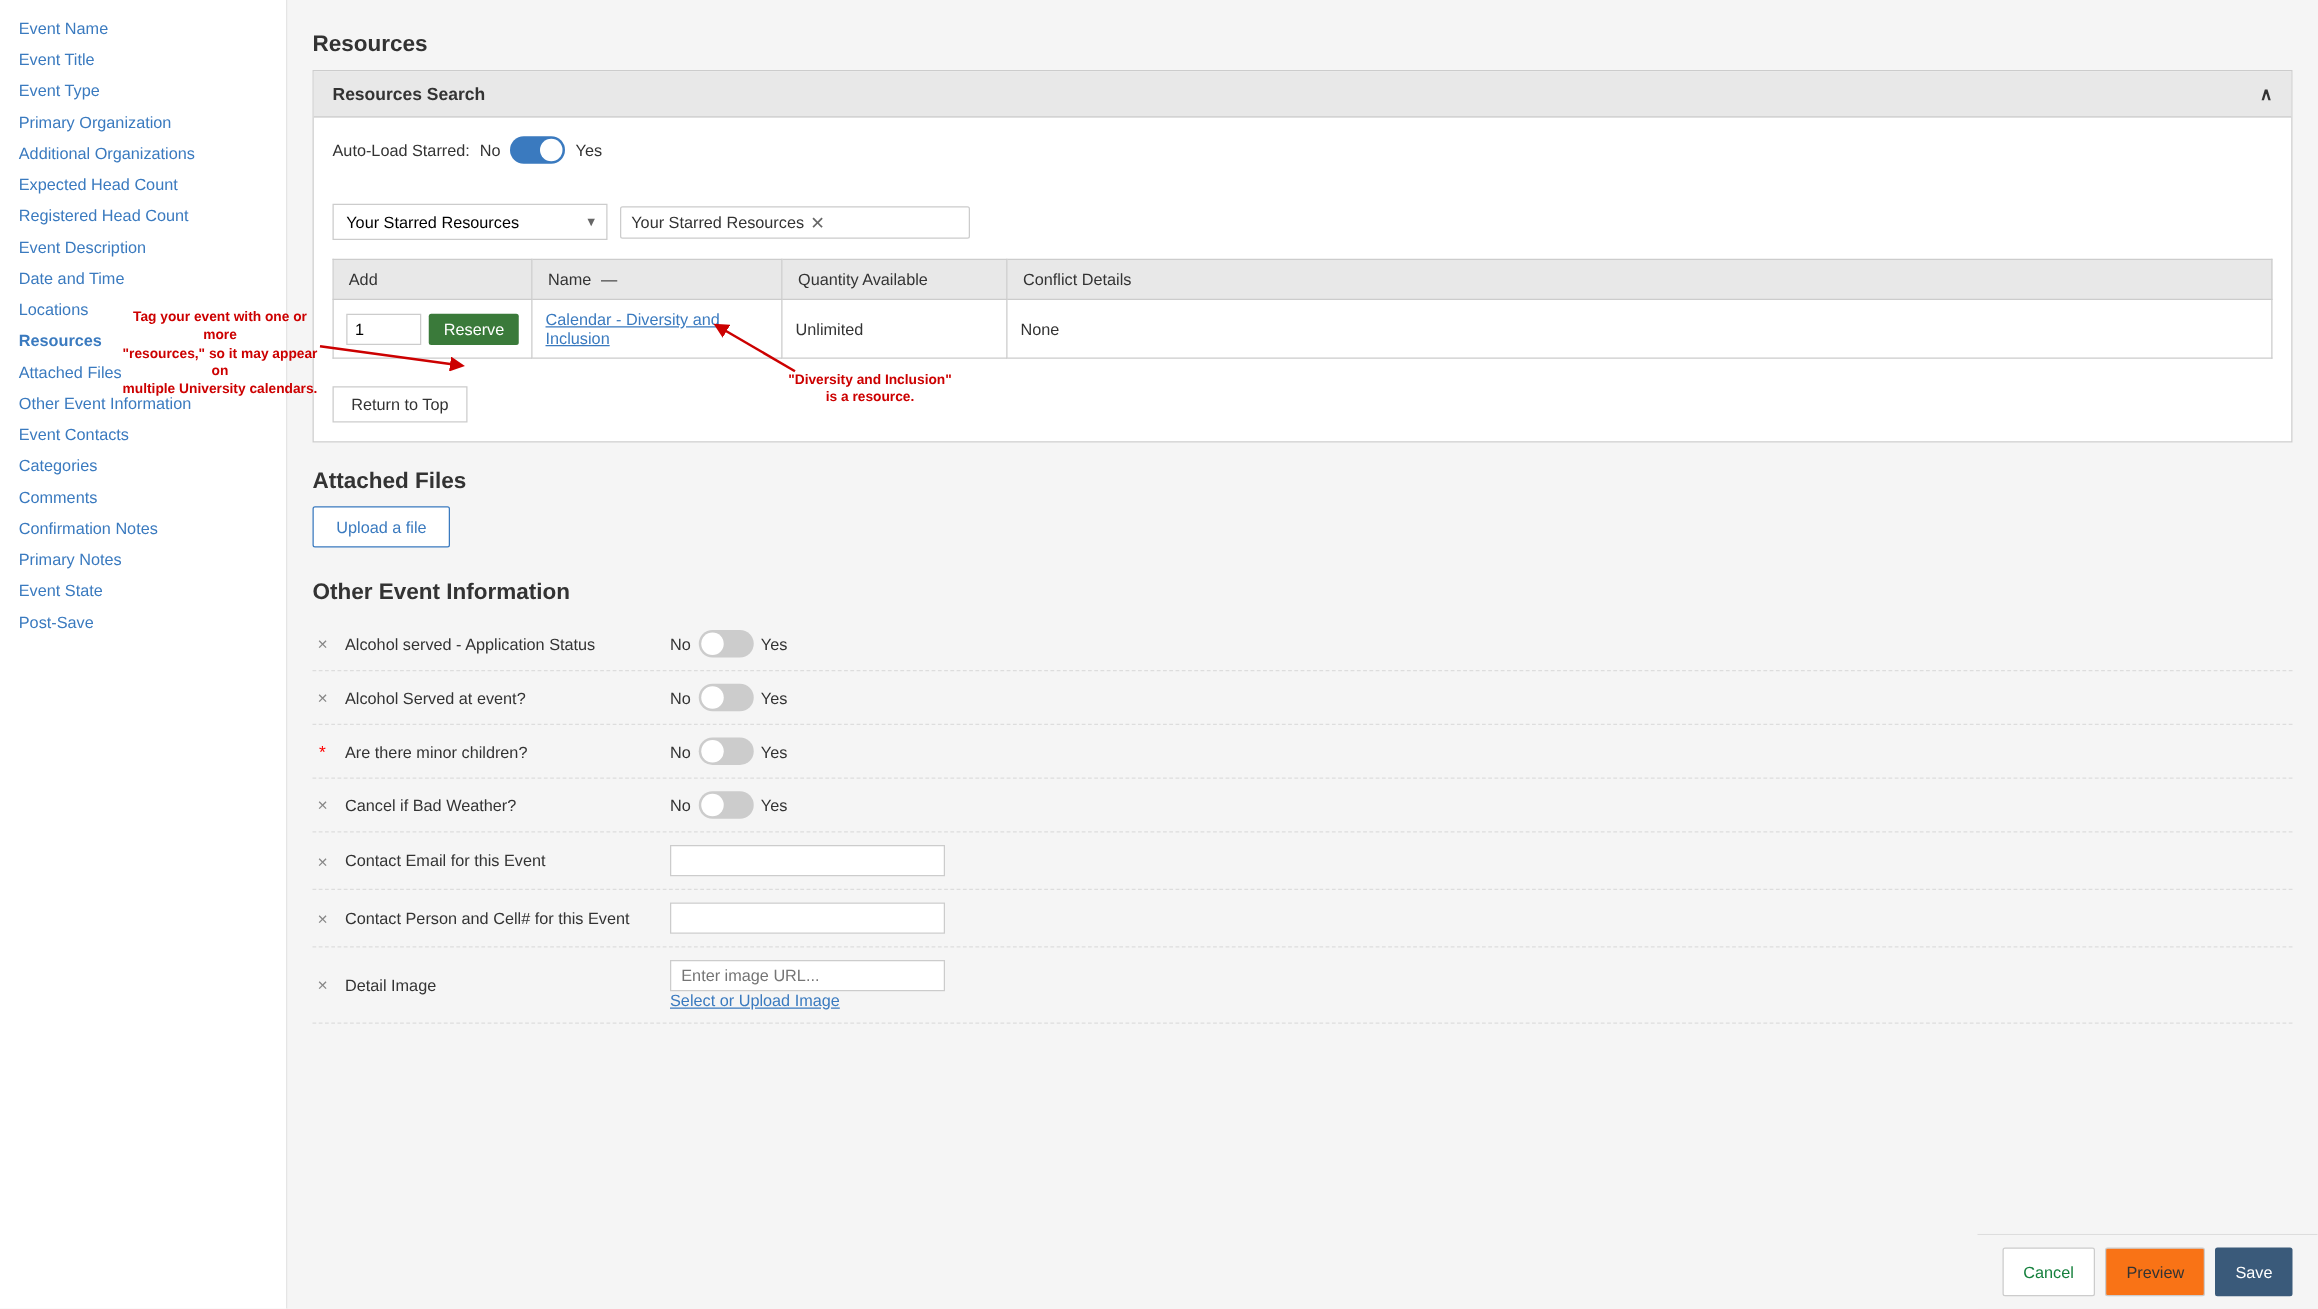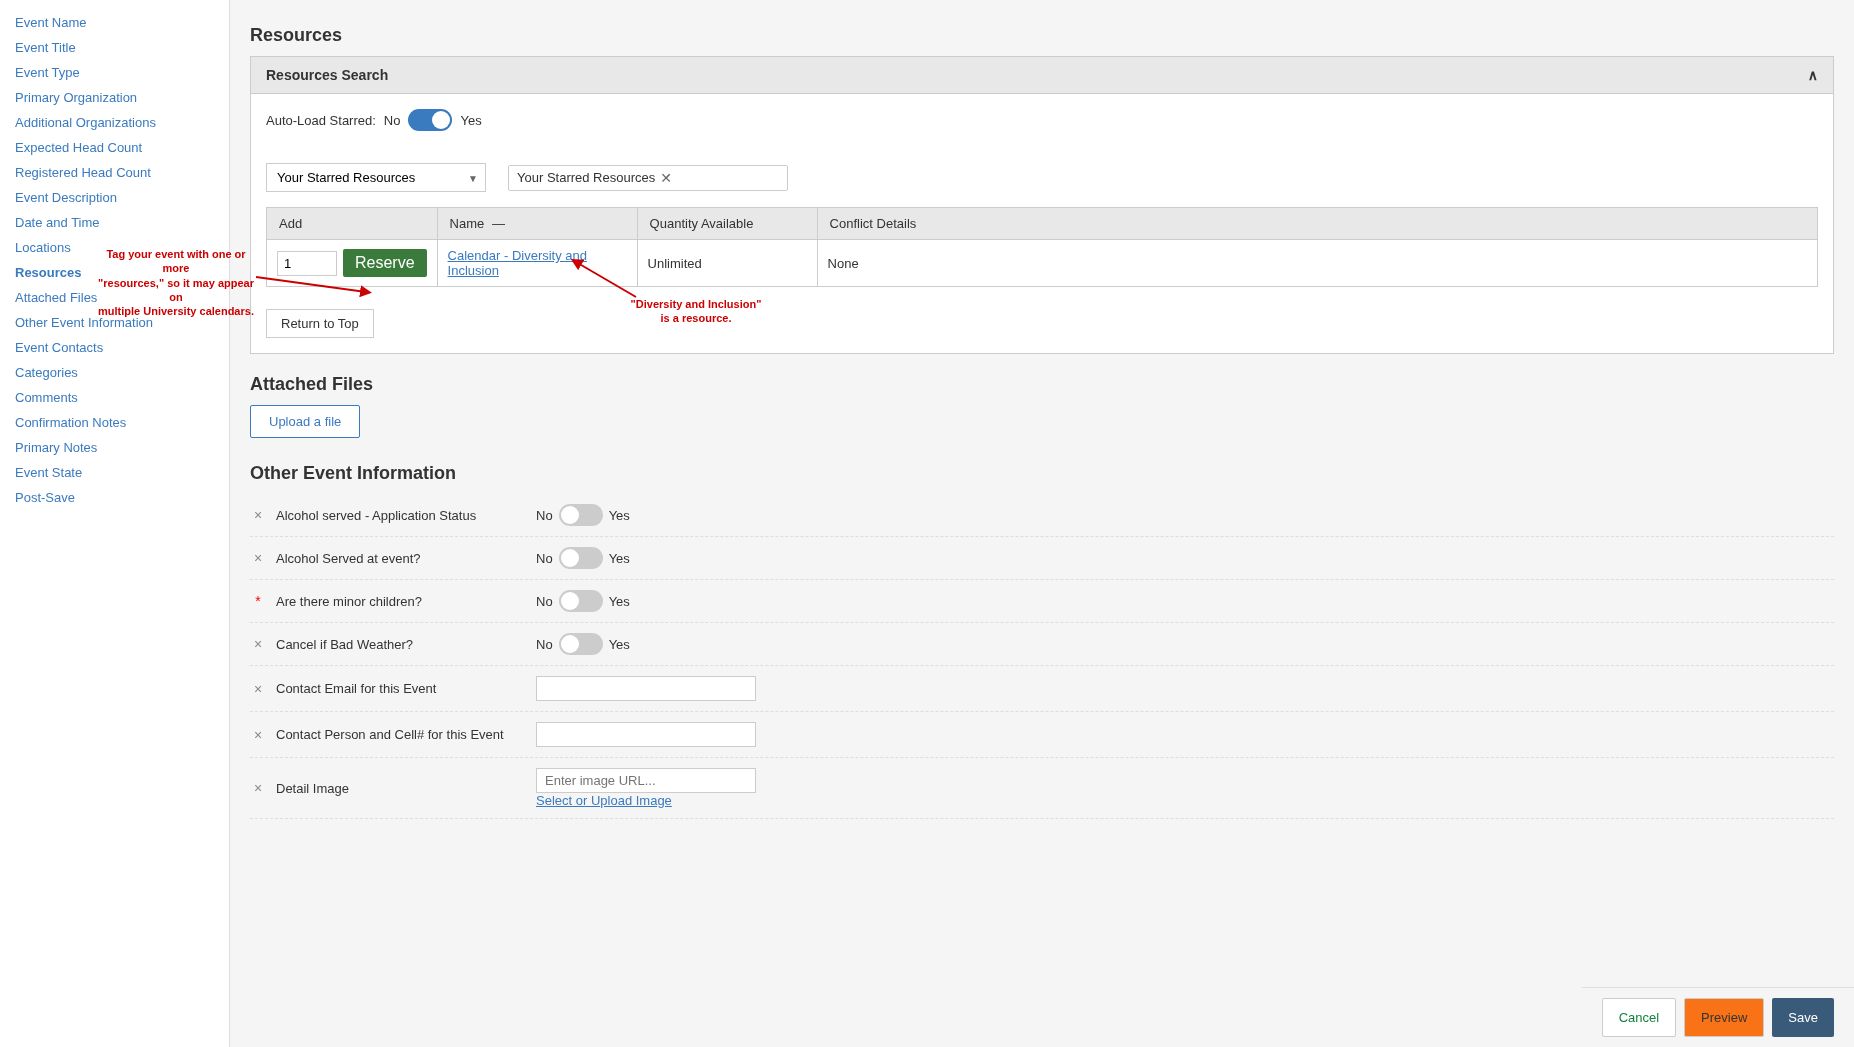--- a/index.html
+++ b/index.html
@@ -88,21 +88,21 @@
       border-radius: 50%;
       top: 2px;
       left: 2px;
       transition: left 0.2s;
     }
     .toggle-track.on .toggle-thumb { left: 24px; }
 
     
     .search-row {
       display: flex;
-      gap: 22px;
+      gap: 10px;
       align-items: center;
       margin-bottom: 15px;
     }
     .dropdown-select-wrapper {
       position: relative;
       display: inline-block;
     }
     .dropdown-select-wrapper select {
       padding: 6px 30px 6px 10px;
       border: 1px solid #ccc;
@@ -194,21 +194,21 @@
       padding: 4px 6px;
       border: 1px solid #ccc;
       font-size: 13px;
     }
     .btn-reserve {
       background: #3a7a3a;
       color: #fff;
       border: none;
       padding: 5px 12px;
       cursor: pointer;
-      font-size: 16px;
+      font-size: 13px;
       border-radius: 2px;
     }
     .link-blue { color: #3a7abf; text-decoration: underline; cursor: pointer; }
 
     .btn-return {
       margin-top: 10px;
       background: #fff;
       border: 1px solid #ccc;
       padding: 6px 14px;
       cursor: pointer;

